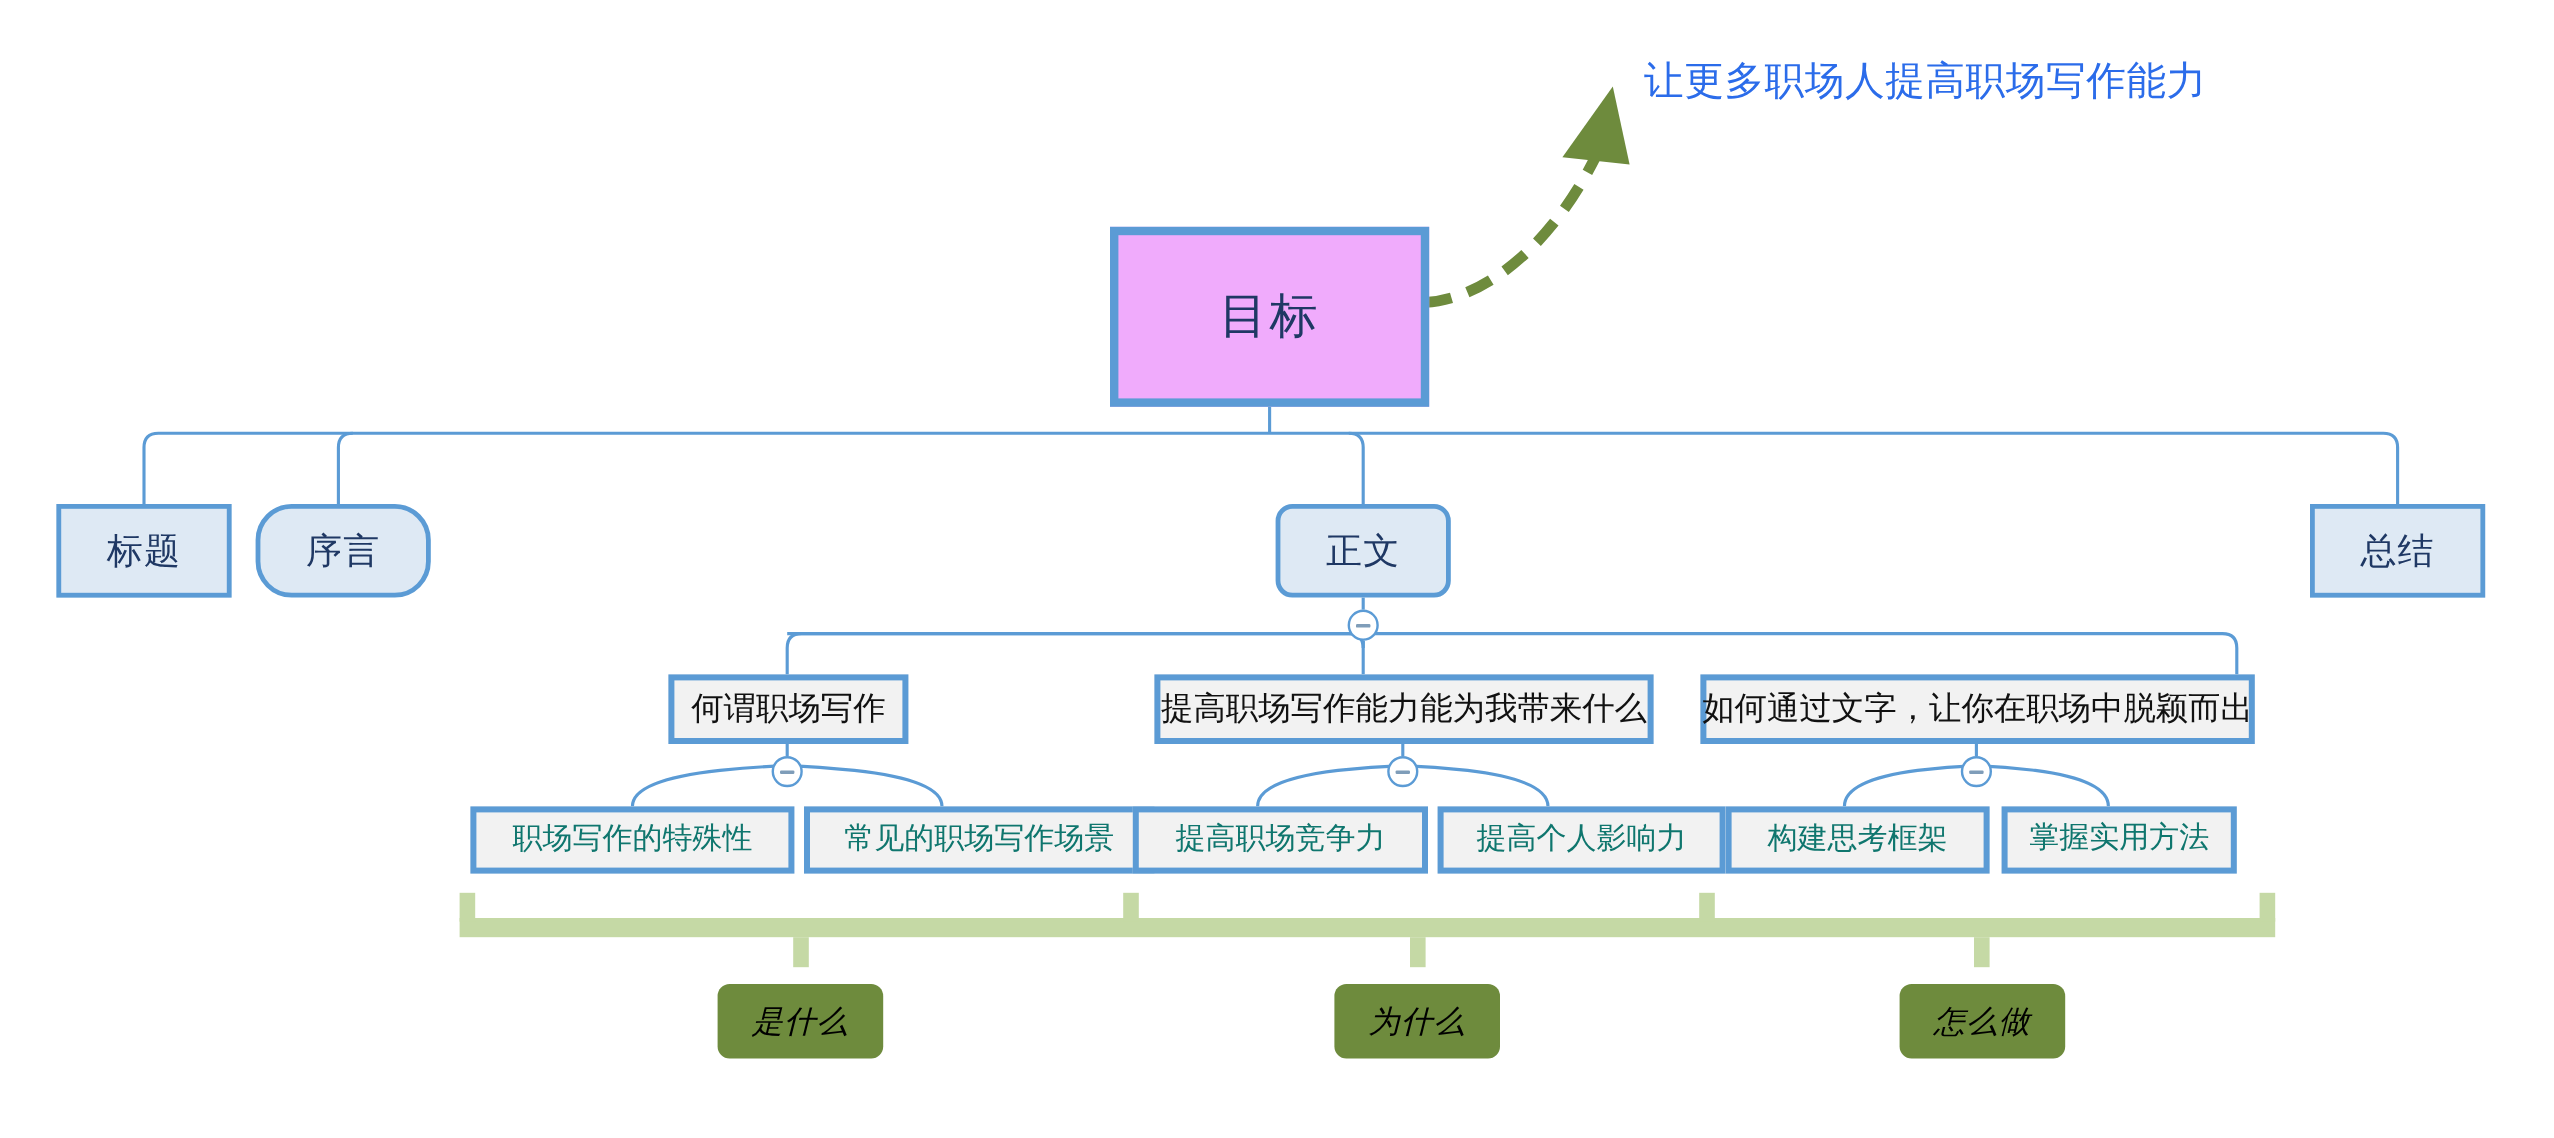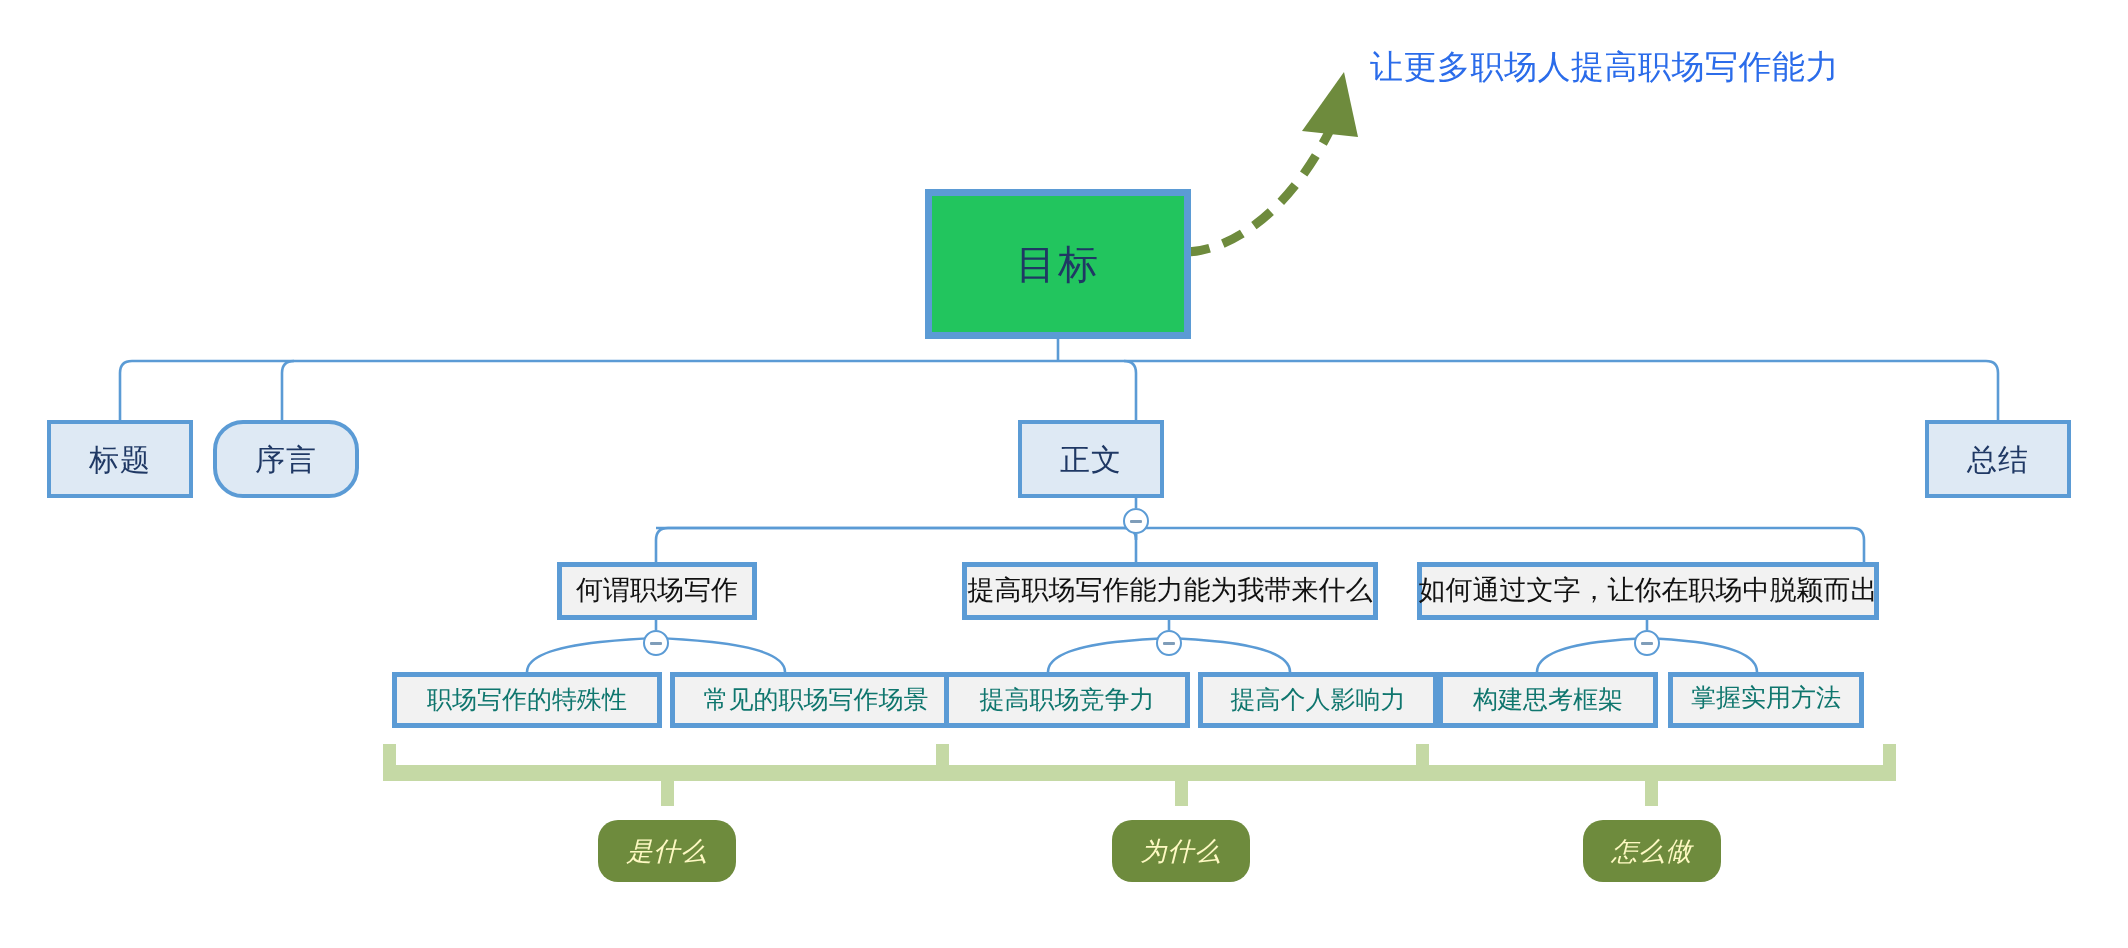--- a/index.html
+++ b/index.html
@@ -35,21 +35,21 @@
     display: flex;
     align-items: center;
     justify-content: center;
     text-align: center;
     color: #1F3864;
     white-space: nowrap;
     line-height: 1.1;
   }
   .node.root {
     border: 7px solid #5B9BD5;
-    background: #22c55e;
+    background: #f0abfc;
     font-size: 40px;
     letter-spacing: 2px;
   }
   .node.lvl2 {
     border: 4px solid #5B9BD5;
     background: #DEE9F4;
     font-size: 30px;
     letter-spacing: 1px;
   }
   .node.lvl3 {
@@ -89,22 +89,22 @@
   .gbar {
     position: absolute;
     background: #C5D9A5;
   }
 
   
   .pill {
     position: absolute;
     box-sizing: border-box;
     background: #6E8B3D;
-    border-radius: 20px;
-    color: #fef9c3;
+    border-radius: 10px;
+    color: #000000;
     font-style: italic;
     font-size: 26px;
     display: flex;
     align-items: center;
     justify-content: center;
     white-space: nowrap;
     letter-spacing: 1px;
   }
 
   
@@ -170,21 +170,21 @@
   </div>
 
   <div class="node lvl2" style="left:47px; top:420px; width:146px; height:78px;">
     <span>标题</span>
   </div>
 
   <div class="node lvl2" style="left:213px; top:420px; width:146px; height:78px;border-radius:30px;">
     <span>序言</span>
   </div>
 
-  <div class="node lvl2" style="left:1018px; top:420px; width:146px; height:78px;">
+  <div class="node lvl2" style="left:1063px; top:420px; width:146px; height:78px;border-radius:14px;">
     <span>正文</span>
   </div>
 
   <div class="node lvl2" style="left:1925px; top:420px; width:146px; height:78px;">
     <span>总结</span>
   </div>
 
   <div class="node lvl3" style="left:557px; top:562px; width:200px; height:58px;">
     <span>何谓职场写作</span>
   </div>

